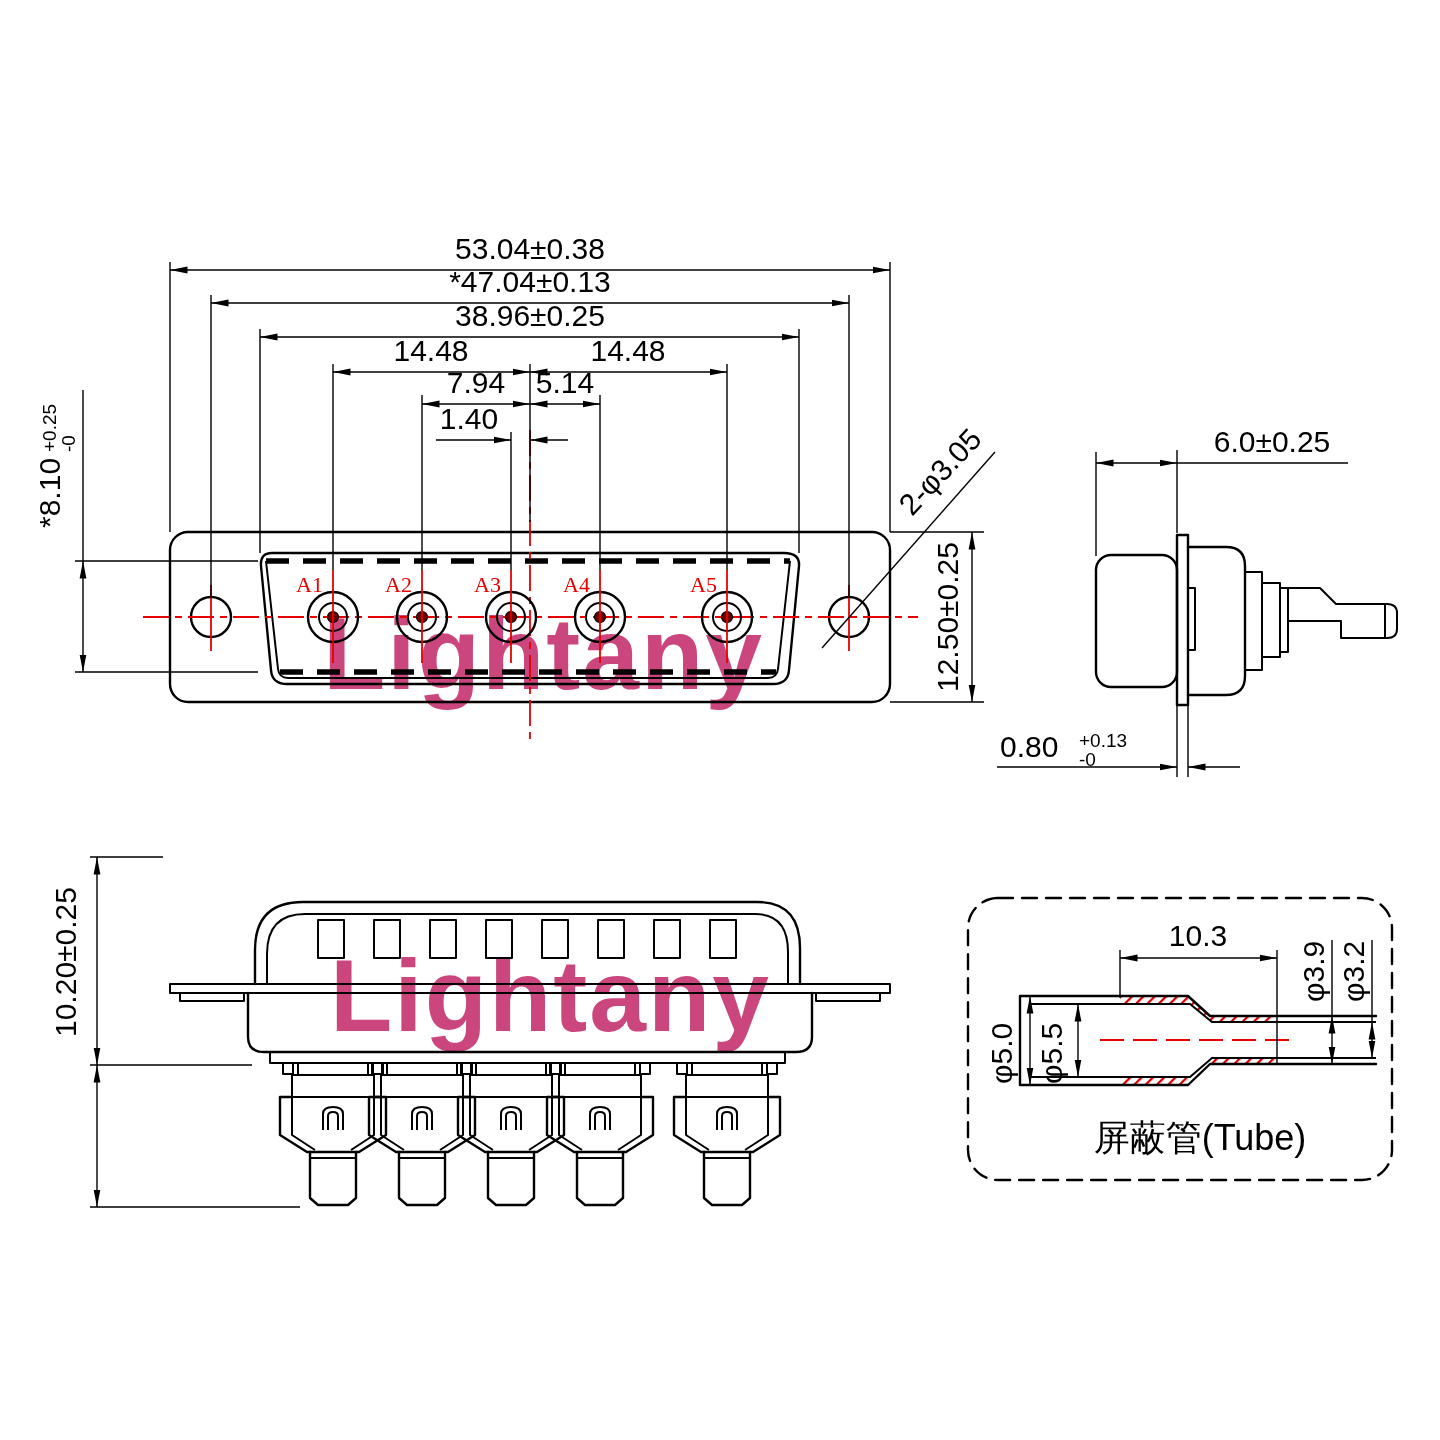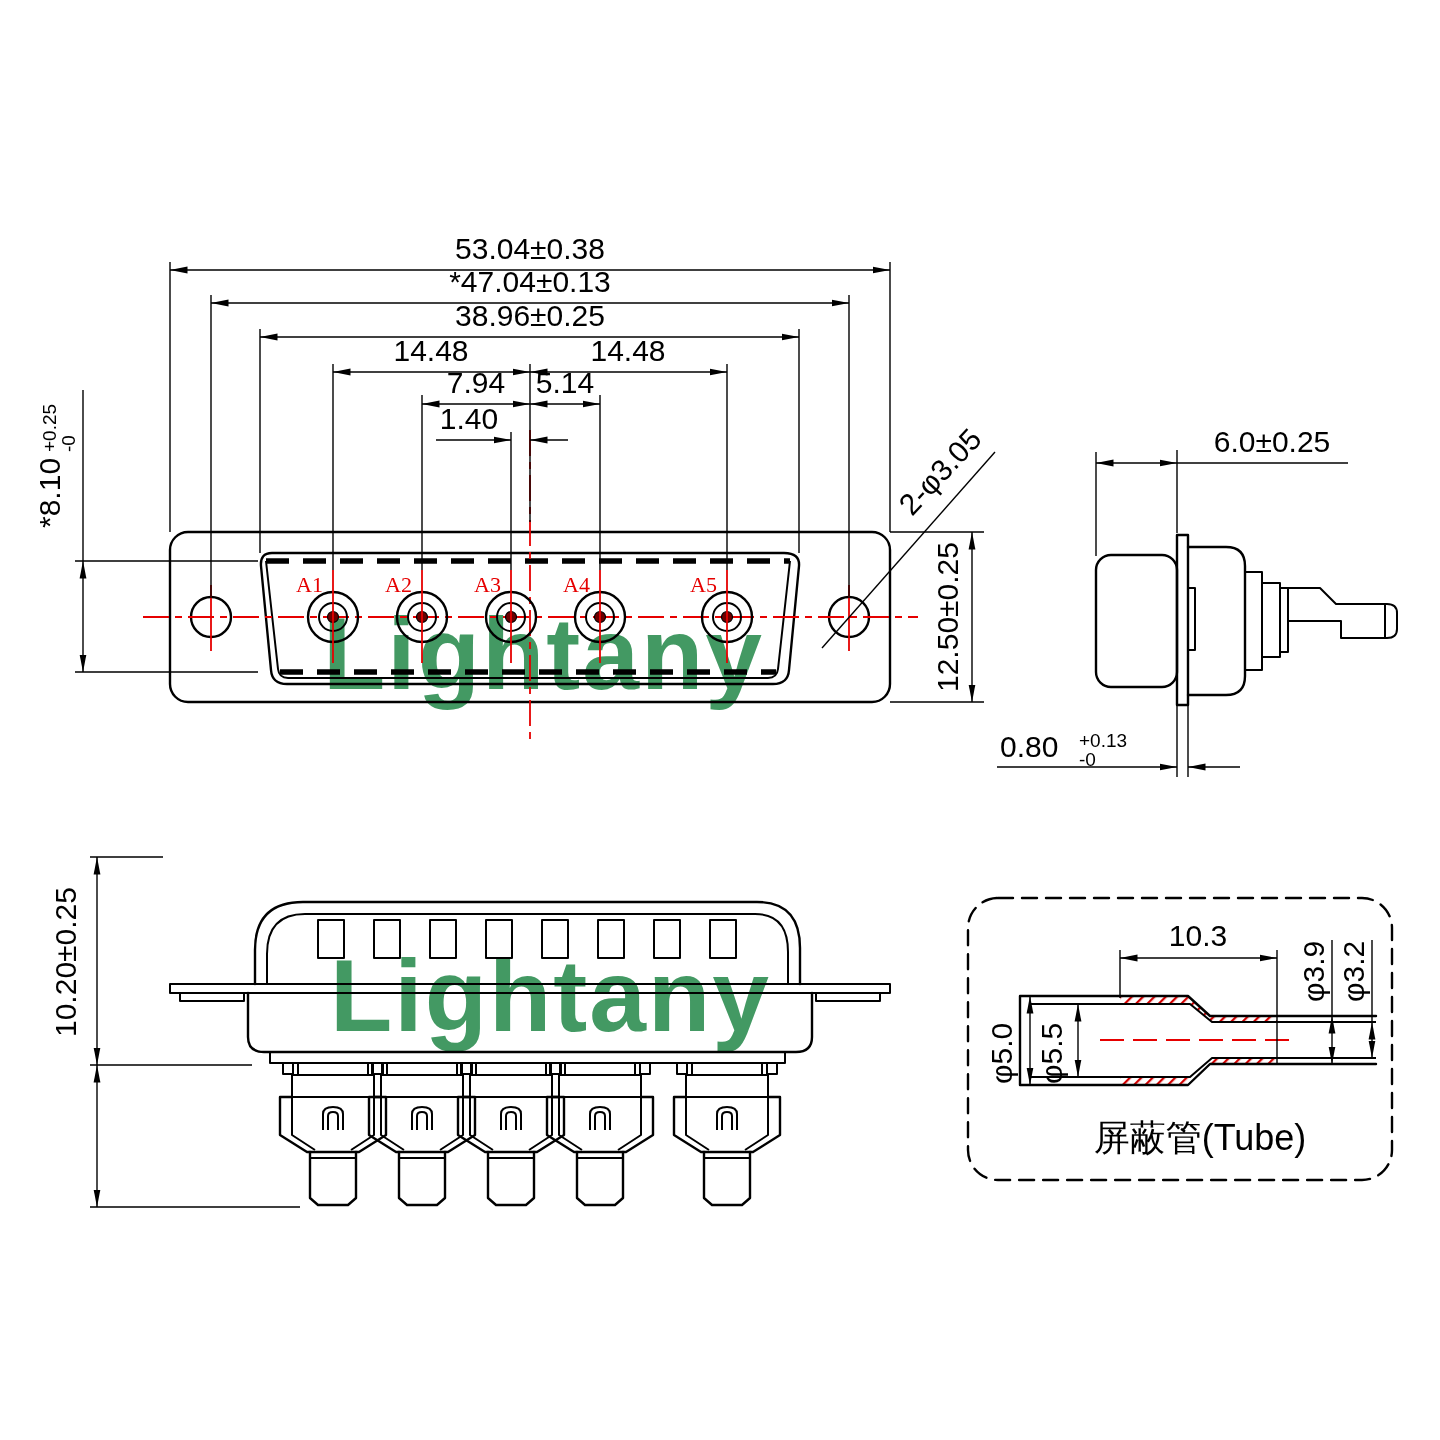--- a/index.html
+++ b/index.html
@@ -1,19 +1,19 @@
 <!DOCTYPE html>
 <html><head>
 <meta charset="utf-8">
 <style>
   html,body{margin:0;padding:0;background:#ffffff;}
   #canvas{position:relative;width:1440px;height:1440px;background:#fff;overflow:hidden;
           font-family:"Liberation Sans",sans-serif;}
   .wm{position:absolute;font-weight:bold;font-size:102px;letter-spacing:2px;
-      color:#15803d;opacity:.8;white-space:nowrap;z-index:0;
+      color:#be185d;opacity:.8;white-space:nowrap;z-index:0;
       font-family:"Liberation Sans",sans-serif;}
   svg{position:absolute;left:0;top:0;z-index:1;}
   
   .ol  {fill:none;stroke:#000;stroke-width:2.4;stroke-linejoin:round;stroke-linecap:round;}
   .ol2 {fill:none;stroke:#000;stroke-width:2;stroke-linejoin:round;}
   .thin{fill:none;stroke:#000;stroke-width:1.4;}
   .dash{fill:none;stroke:#000;stroke-width:5.5;stroke-dasharray:23 14;}
   .red {fill:none;stroke:#e60000;stroke-width:1.8;}
   .redcl{fill:none;stroke:#e60000;stroke-width:1.8;stroke-dasharray:26 6 7 6;}
   .redd{fill:none;stroke:#e60000;stroke-width:2.2;stroke-dasharray:24 9;}

